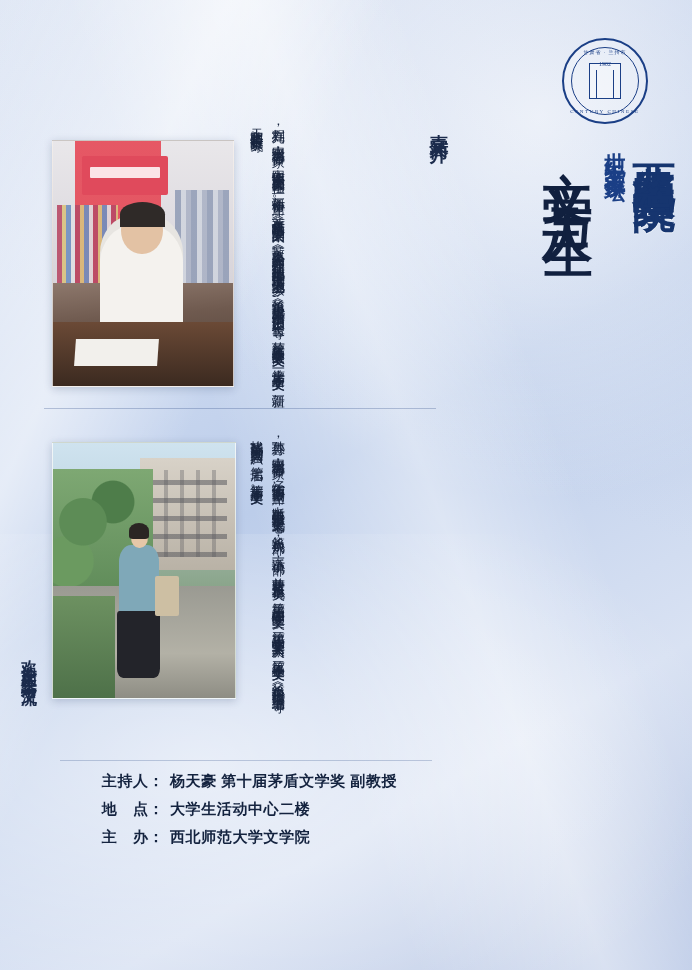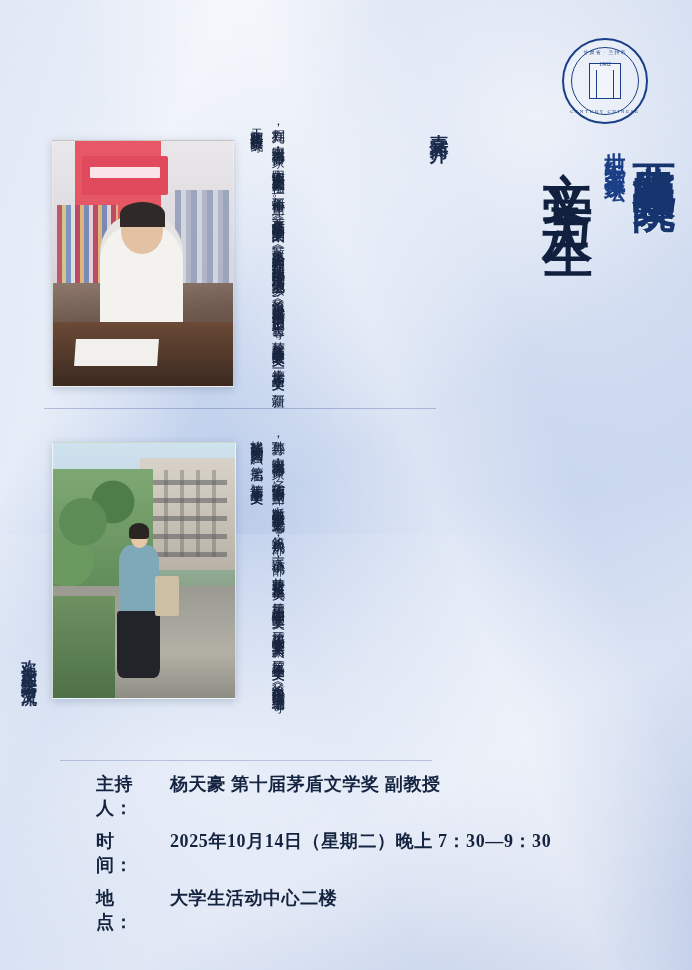--- a/index.html
+++ b/index.html
@@ -447,22 +447,23 @@
     left: 96px;
     top: 772px;
     z-index: 4;
     font-family: "Liberation Serif", serif;
     color: #14233f;
   }
   .info-row {
     display: flex;
     align-items: baseline;
     margin-bottom: 9px;
-    font-size: 18px;
+    font-size: 15px;
     letter-spacing: 0.6px;
+    text-align: center;
   }
   .info-label {
     width: 74px;
     flex: 0 0 auto;
     font-weight: bold;
   }
   .info-value {
     font-weight: bold;
   }
 </style>
@@ -521,22 +522,22 @@
   <div class="welcome">欢迎广大师生参与交流！</div>
 
   <div class="divider-2"></div>
 
   <div class="info">
     <div class="info-row">
       <span class="info-label">主持人：</span>
       <span class="info-value">杨天豪  第十届茅盾文学奖  副教授</span>
     </div>
     <div class="info-row">
-      <span class="info-label">时　间：</span>
-      <span class="info-value">2025年10月14日（星期二）晚上 7：30—9：30</span>
-    </div>
-    <div class="info-row">
       <span class="info-label">地　点：</span>
       <span class="info-value">大学生活动中心二楼</span>
     </div>
+    <div class="info-row">
+      <span class="info-label">主　办：</span>
+      <span class="info-value">西北师范大学文学院</span>
+    </div>
   </div>
 
 </div>
 
 </body></html>

